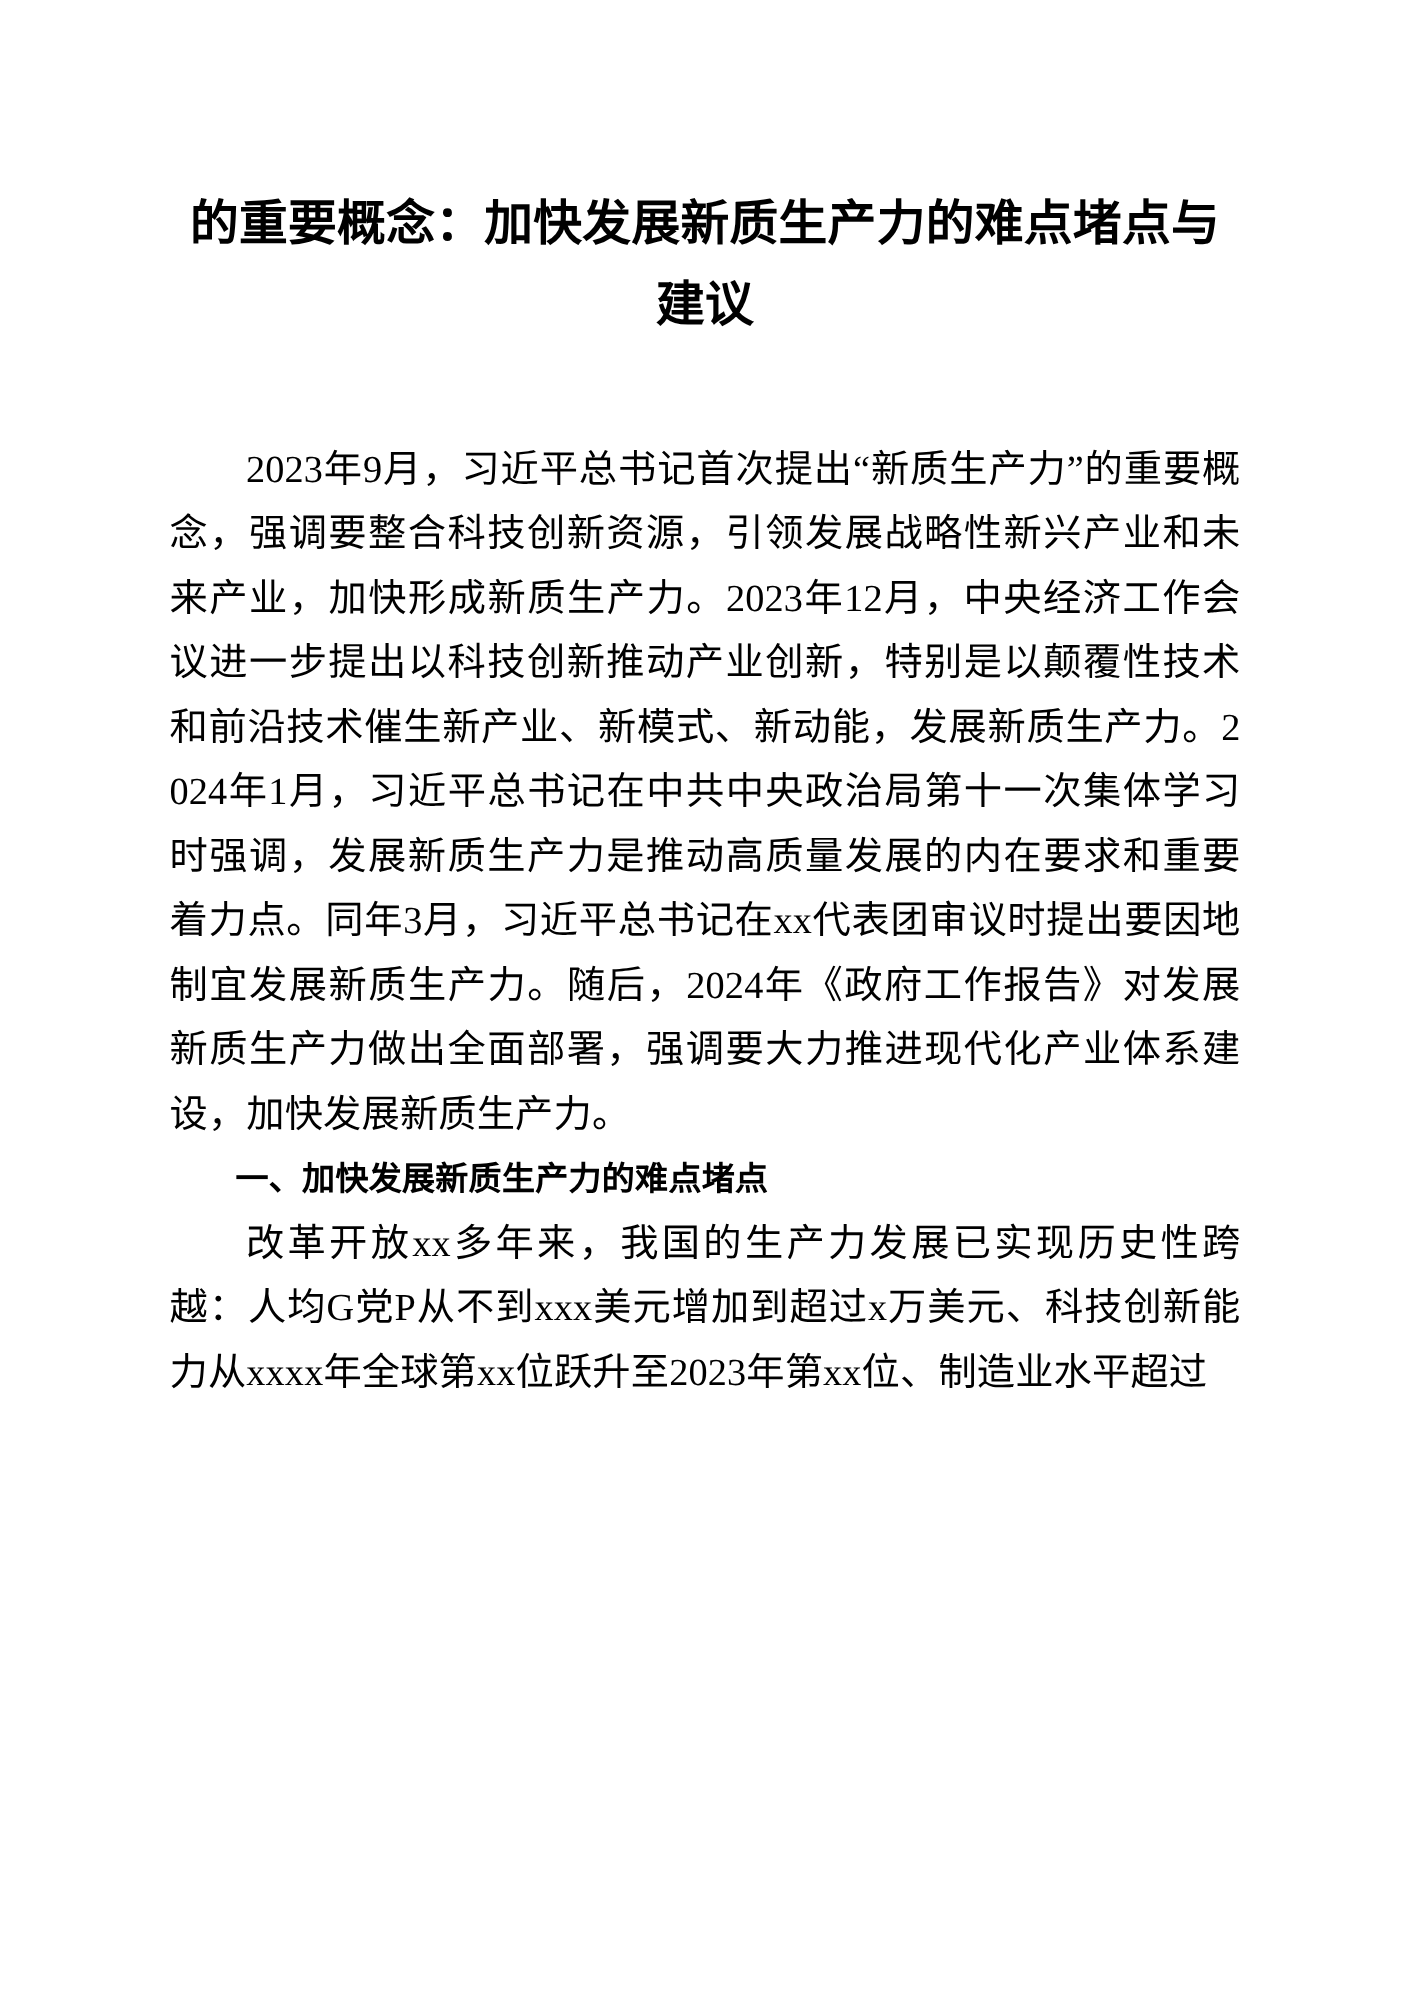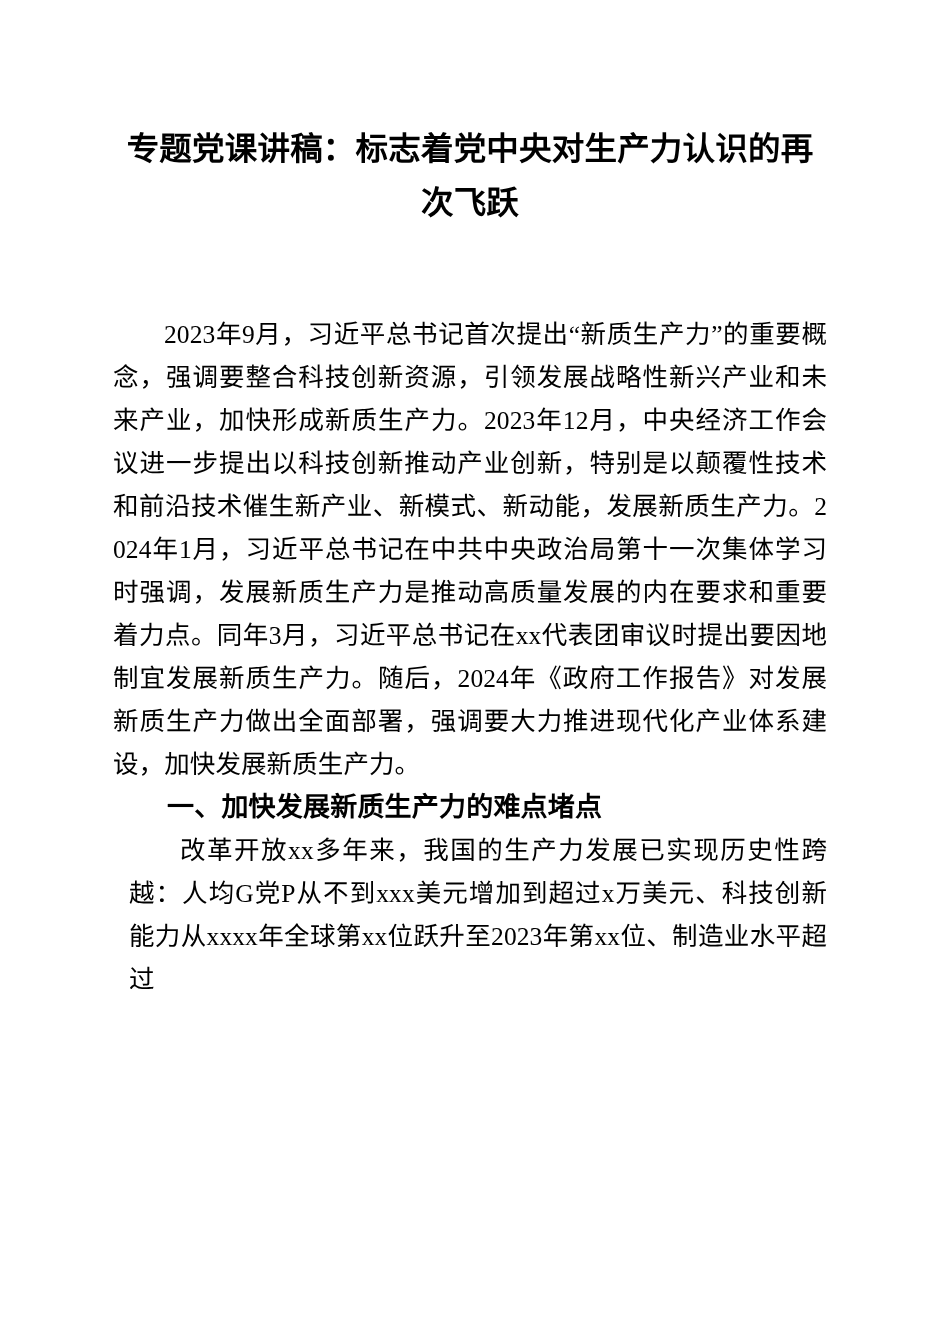--- a/index.html
+++ b/index.html
@@ -54,50 +54,49 @@
     font-size: 25.5px;
     line-height: 43px;
     text-align: justify;
     text-justify: inter-character;
     text-indent: 2em;
     word-break: break-all;
     letter-spacing: 0.1px;
   }
 
   .para.first-body {
-    margin-top: 83px;
+    margin-top: 61px;
   }
 
   
   .section-heading {
     margin: 0;
     padding: 0;
     font-family: "Liberation Sans", "DejaVu Sans", sans-serif;
     font-weight: 700;
-    font-size: 27px;
+    font-size: 22px;
     line-height: 43px;
     text-indent: 2em;
     word-break: break-all;
     letter-spacing: 0.2px;
   }
 
   
   .clipped {
     max-height: 160px;
     overflow: hidden;
-    margin-left: 16px;
   }
 </style>
 </head>
 <body style="color: rgb(0, 0, 0);">
 
 <div class="page" style="background: rgb(255, 255, 255);">
   <div class="content">
 
-    <h1 class="doc-title" id="title-el">专题党课讲稿：标志着党中央对生产力认识的再次飞跃</h1>
+    <h1 class="doc-title" id="title-el">的重要概念：加快发展新质生产力的难点堵点与建议</h1>
 
     <p class="para first-body">2023年9月，习近平总书记首次提出“新质生产力”的重要概念，强调要整合科技创新资源，引领发展战略性新兴产业和未来产业，加快形成新质生产力。2023年12月，中央经济工作会议进一步提出以科技创新推动产业创新，特别是以颠覆性技术和前沿技术催生新产业、新模式、新动能，发展新质生产力。2024年1月，习近平总书记在中共中央政治局第十一次集体学习时强调，发展新质生产力是推动高质量发展的内在要求和重要着力点。同年3月，习近平总书记在xx代表团审议时提出要因地制宜发展新质生产力。随后，2024年《政府工作报告》对发展新质生产力做出全面部署，强调要大力推进现代化产业体系建设，加快发展新质生产力。</p>
 
 
     <h2 class="section-heading">一、加快发展新质生产力的难点堵点</h2>
 
     <p class="para clipped">改革开放xx多年来，我国的生产力发展已实现历史性跨越：人均G党P从不到xxx美元增加到超过x万美元、科技创新能力从xxxx年全球第xx位跃升至2023年第xx位、制造业水平超过</p>
 
   </div>
 </div>

